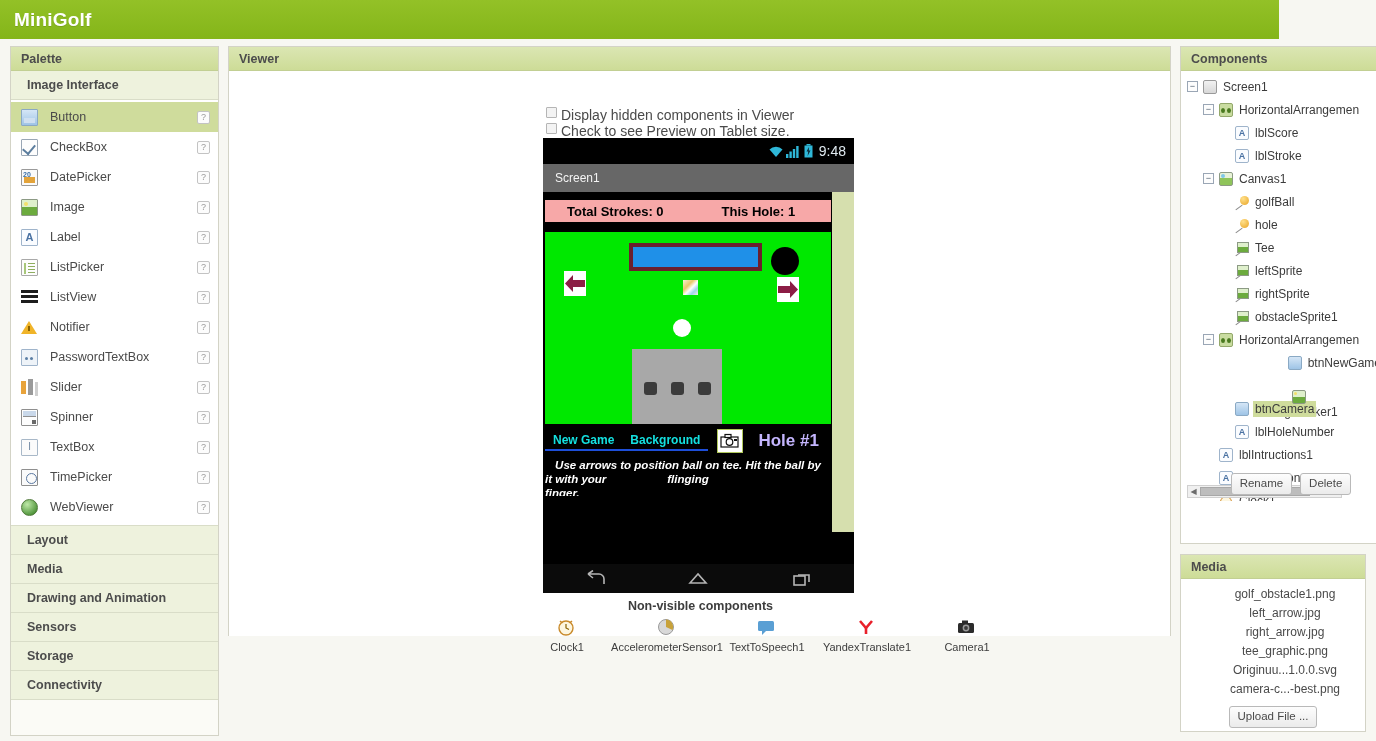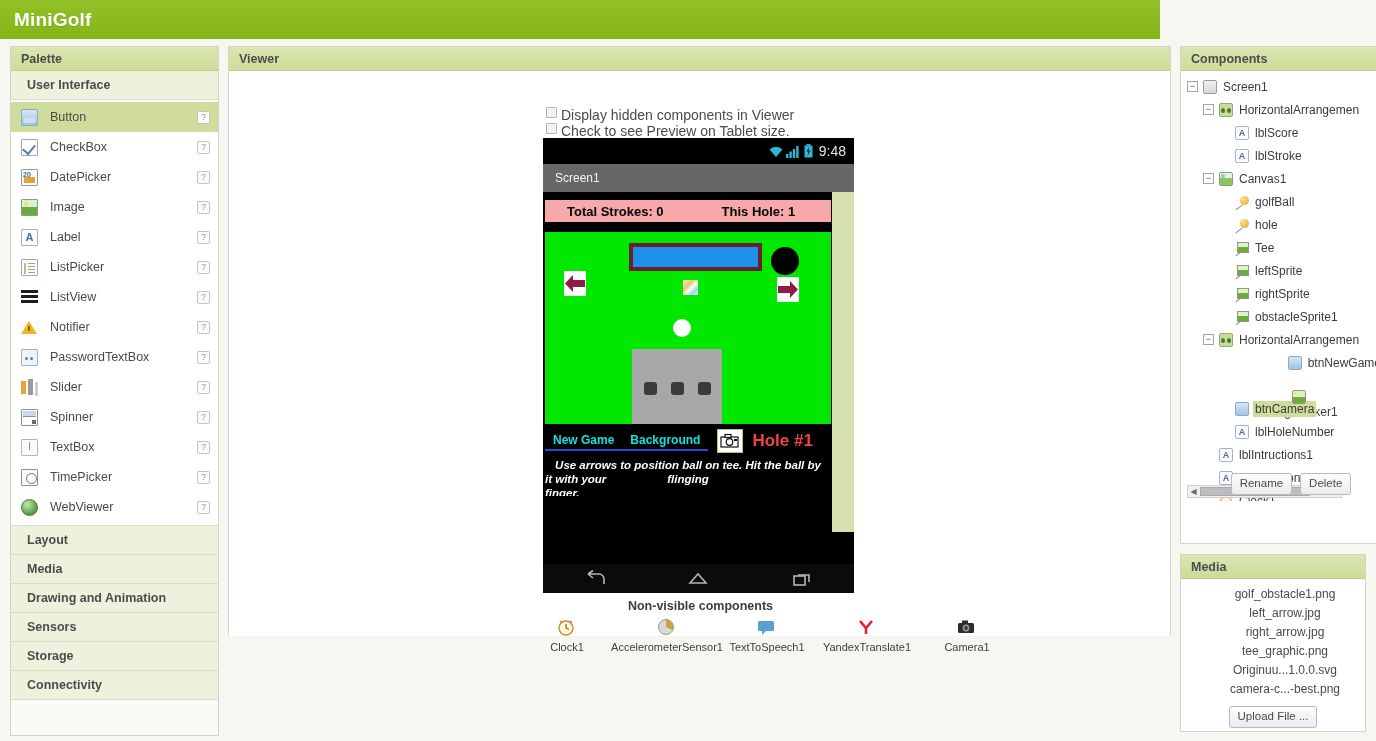--- a/index.html
+++ b/index.html
@@ -12,21 +12,21 @@
   }
   #app {
     position: relative;
     width: 1376px; height: 741px;
     background: #f7f7f2;
   }
 
   
   .topbar {
     position: absolute; left: 0; top: 0;
-    width: 1160px; height: 39px;
+    width: 1279px; height: 39px;
     background: #8fbe21;
     background: linear-gradient(#93c127, #84b519);
     display: flex; align-items: center;
   }
   .app-title {
     color: #ffffff;
     font-size: 19px;
     font-weight: bold;
     margin-left: 14px;
     letter-spacing: .2px;
@@ -186,21 +186,21 @@
     border-bottom: 2px solid #1d4ed8;
     padding: 1px 8px 2px 8px;
     cursor:pointer;
   }
   .cam-pick {
     width:26px;height:24px;margin:0 5px 0 9px;
     border:1px solid #b0c85a; background:#ffffff;
     display:flex;align-items:center;justify-content:center;
     cursor:pointer;
   }
-  .hole-num { color:#ef4444; font-size:17px; font-weight:bold; margin-left:4px;}
+  .hole-num { color:#c4b5fd; font-size:17px; font-weight:bold; margin-left:10px;}
   .instr {
     position:absolute; left:2px; top:266px; width:286px;
     color:#ffffff; font-size:11.5px; font-style:italic; font-weight:bold;
     line-height:14px; overflow:hidden; height:38px;
   }
   .instr .l1{display:block;text-align:center;}
   .instr .l2{display:block;text-align:left;}
   .instr .l3{display:block;text-align:left;}
   .phone-nav { position:absolute; bottom:0; left:0; width:311px; height:29px; background:#0b0b0b;
                display:flex;align-items:center;justify-content:space-around;}
@@ -259,21 +259,21 @@
 <body>
 
 <div id="app">
 
   <div class="topbar">
     <div class="app-title">MiniGolf</div>
   </div>
 
   <div class="panel" id="palette">
     <div class="panel-head">Palette</div>
-    <div class="pal-section">User Interface</div>
+    <div class="pal-section">Image Interface</div>
     <div class="pal-list" id="pal-list">
         <div class="pal-item sel">
           <span class="pal-ico ic-button"></span>
           <span class="pal-label">Button</span>
           <span class="helpq">?</span>
         </div>
         <div class="pal-item">
           <span class="pal-ico ic-check"></span>
           <span class="pal-label">CheckBox</span>
           <span class="helpq">?</span>

